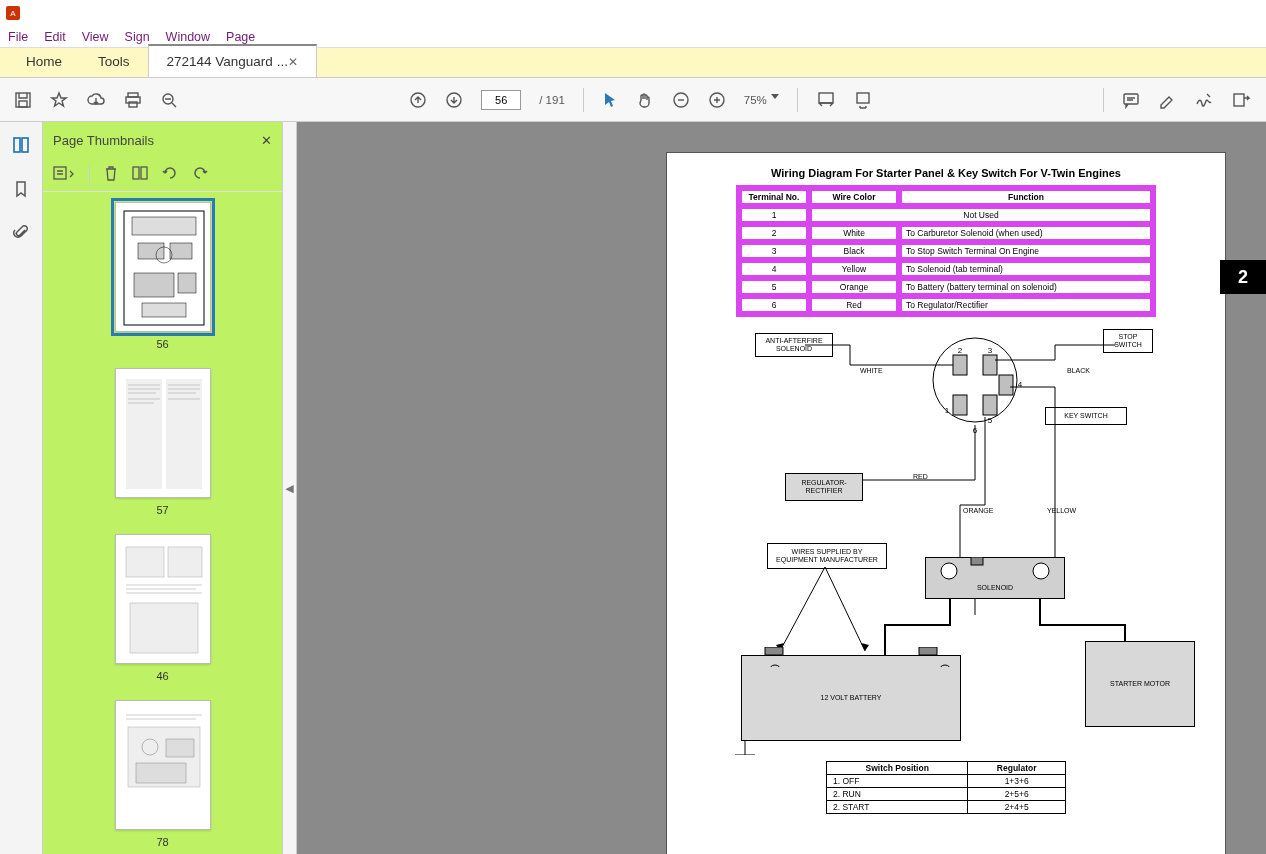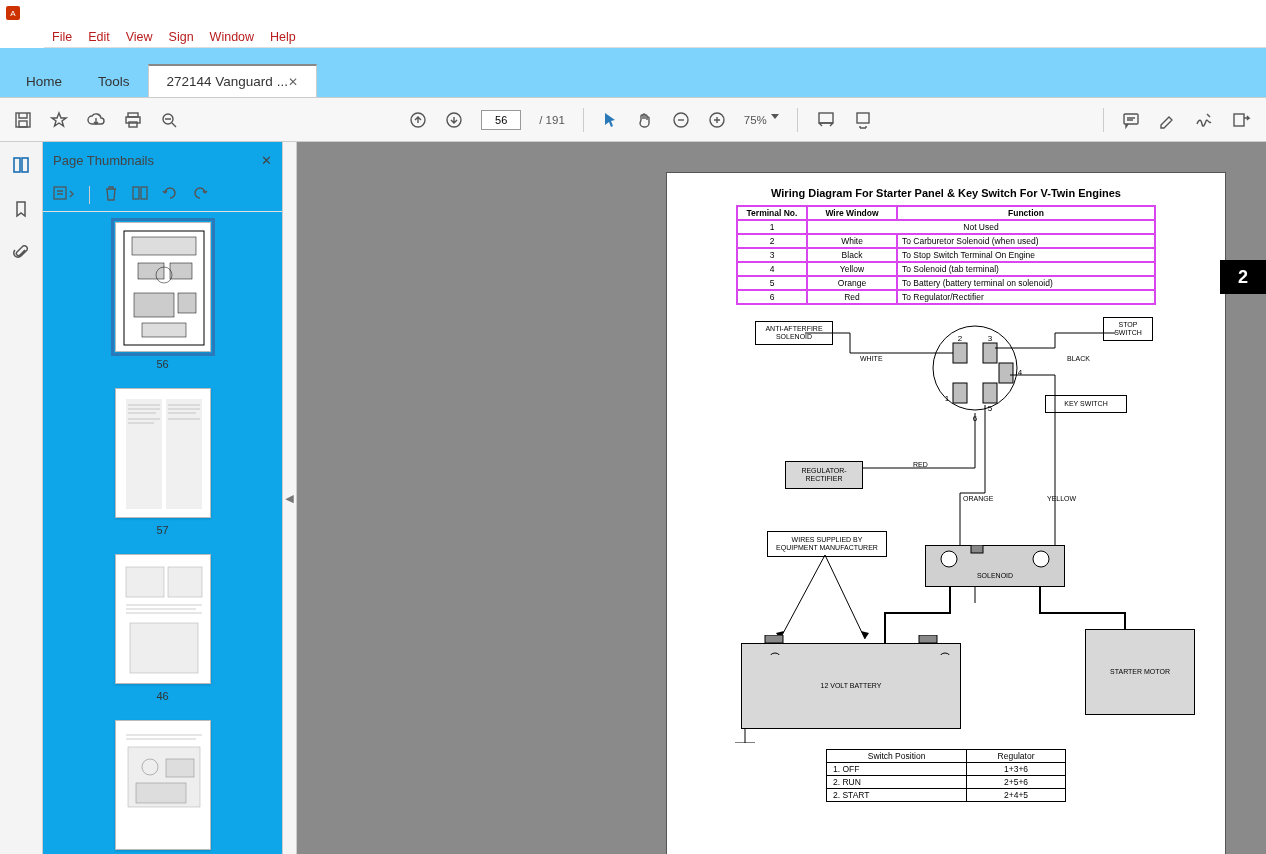--- a/index.html
+++ b/index.html
@@ -1,70 +1,70 @@
 <!DOCTYPE html>
 <html><head>
 <meta charset="utf-8">
 <style>
 * { margin:0; padding:0; box-sizing:border-box; font-family:"Segoe UI",Arial,sans-serif; }
 body { width:1266px; height:854px; background:#fff; overflow:hidden; display:flex; flex-direction:column; }
 
 .titlebar { height:26px; background:#fff; display:flex; align-items:center; padding:0 6px; font-size:12px; color:#333; }
 .titlebar .pdf-ico { width:14px; height:14px; margin-right:6px; display:inline-flex; align-items:center; justify-content:center;}
 
-.menubar { height:22px; background:#fff; display:flex; align-items:center; padding:0 8px; gap:16px; font-size:12.5px; color:#b91c1c; border-bottom:1px solid #ddd;margin-left:44px;}
+.menubar { height:22px; background:#fff; display:flex; align-items:center; padding:0 8px; gap:16px; font-size:12.5px; color:#701a75; border-bottom:1px solid #ddd;}
 .menubar span{cursor:default;}
 
-.tabstrip { height:50px; background:#7dd3fc; border-bottom:1px solid #ccc; display:flex; align-items:flex-end; padding:0 8px; gap:0;}
+.tabstrip { height:30px; background:#fef9c3; border-bottom:1px solid #ccc; display:flex; align-items:flex-end; padding:0 8px; gap:0;}
 .tab { height:32px; padding:0 18px; display:flex; align-items:center; font-size:13.5px; color:#333; cursor:default;}
 .tab.doc { background:#fff; border:1px solid #ccc; border-bottom:none; border-top:2px solid #888; height:33px; position:relative; gap:0;}
 .tab.doc .close{font-size:12px;color:#666;}
 
 .toolbar { height:44px; background:#f7f7f7; border-bottom:1px solid #ccc; display:flex; align-items:center; padding:0 14px; gap:20px; color:#555;}
 .toolbar .group { display:flex; align-items:center; gap:18px;}
 .toolbar .sep { width:1px; height:24px; background:#ccc;}
 .toolbar svg{display:block;}
 .pagebox { width:40px; height:20px; border:1px solid #999; font-size:11px; text-align:center; background:#fff;}
 .pagecount{font-size:11.5px;color:#555;}
 .zoomval{font-size:11.5px;color:#555;display:flex;align-items:flex-start;gap:4px;}
 .flexspacer{flex:1;}
 
 .main { flex:1; display:flex; overflow:hidden; background:#fff;}
 
 .rail { width:43px; background:#f4f4f4; border-right:1px solid #ccc; display:flex; flex-direction:column; align-items:center; padding-top:14px; gap:22px;}
 .rail .ico{color:#555;}
 .rail .ico.active{color:#1a6fb3;}
 
-.thumbpanel { width:240px; background:#0ea5e9; border-right:1px solid #ccc; display:flex; flex-direction:column;}
+.thumbpanel { width:240px; background:#bef264; border-right:1px solid #ccc; display:flex; flex-direction:column;}
 .thumbpanel .hdr { height:36px; display:flex; align-items:center; justify-content:space-between; padding:0 10px; font-size:13px; color:#444;}
 .thumbpanel .tools { height:34px; display:flex; align-items:center; gap:14px; padding:0 10px; border-bottom:1px solid #e2e2e2; color:#555;}
 .thumbpanel .tools .div{width:1px;height:18px;background:#ccc;}
 .thumblist { flex:1; overflow-y:auto; padding:10px 0;}
 .thumb { display:flex; flex-direction:column; align-items:center; margin-bottom:18px;}
 .thumb .pg { width:96px; height:130px; background:#fff; border:1px solid #bbb; box-shadow:0 1px 2px rgba(0,0,0,.15); position:relative; overflow:hidden;}
 .thumb.sel .pg{outline:3px solid #2a7ab9; outline-offset:1px;}
 .thumb .num{font-size:11px;color:#333;margin-top:6px;}
 .thumblist::-webkit-scrollbar{width:14px;}
 .thumblist::-webkit-scrollbar-thumb{background:#c8c8c8;border:3px solid #fff;border-radius:7px;}
 
 .collapse { width:14px; background:#f5f5f5; border-right:1px solid #ccc; display:flex; align-items:center; justify-content:center; color:#777; font-size:11px;}
 .docview { flex:1; background:#8a8a8a; display:flex; justify-content:flex-end; padding:30px 40px 12px 0; overflow:hidden;}
 .page { width:560px; height:800px; background:#fff; border:1px solid #555; padding:14px 18px; font-size:9px; color:#000; position:relative;}
 .page h4{text-align:center; font-size:11px; font-weight:bold; margin-bottom:6px;}
 table.wiretbl{width:420px;border-collapse:collapse;margin:0 auto 8px;font-size:8.5px;}
-table.wiretbl th,table.wiretbl td{border:2px solid #d946ef;padding:1px 4px;}
+table.wiretbl th,table.wiretbl td{border:6px solid #d946ef;padding:1px 4px;}
 table.wiretbl th{font-weight:bold;text-align:center;}
 table.wiretbl td:first-child,table.wiretbl th:first-child{text-align:center;width:70px;}
 table.wiretbl td:nth-child(2),table.wiretbl th:nth-child(2){text-align:center;width:90px;}
 .diagram { width:100%; height:430px; position:relative; margin-top:4px;}
 .diagram .box{position:absolute;border:1px solid #000;font-size:7px;text-align:center;display:flex;align-items:center;justify-content:center;flex-direction:column;padding:2px 3px;line-height:1.15;}
 .diagram .lbl{position:absolute;font-size:7px;}
 table.swtbl{width:240px;border-collapse:collapse;margin:6px auto 0;font-size:8.5px;}
 table.swtbl th,table.swtbl td{border:1px solid #000;padding:1px 6px;}
-table.swtbl th{font-weight:normal;text-align:center;}
+table.swtbl th{font-weight:bold;text-align:center;}
 table.swtbl td:last-child{text-align:center;}
 
 .sideflag{position:absolute;right:0;top:260px;width:46px;height:34px;background:#000;color:#fff;display:flex;align-items:center;justify-content:center;font-size:18px;font-weight:bold;}
 
 [data-interactable="true"]{cursor:default;}
 </style>
 </head>
 <body>
 
 <div class="titlebar" data-interactable="false">
@@ -75,21 +75,21 @@
       </svg>
   </span>
 </div>
 
 <div class="menubar" data-interactable="false">
   <span data-interactable="true">File</span>
   <span data-interactable="true">Edit</span>
   <span data-interactable="true">View</span>
   <span data-interactable="true">Sign</span>
   <span data-interactable="true">Window</span>
-  <span data-interactable="true">Help</span>
+  <span data-interactable="true">Page</span>
 </div>
 
 <div class="tabstrip" data-interactable="false">
   <div class="tab" data-interactable="true">
       <span data-interactable="false">Home</span>
     </div>
   <div class="tab" data-interactable="true">
       <span data-interactable="false">Tools</span>
     </div>
   <div class="tab doc" data-interactable="true">
@@ -325,21 +325,21 @@
 
   <div class="collapse" data-interactable="true">◀</div>
 
   <div class="docview" data-interactable="true">
     <div class="page" data-interactable="false">
       <h4 data-interactable="false">Wiring Diagram For Starter Panel &amp; Key Switch For V-Twin Engines</h4>
       <table class="wiretbl" data-interactable="false">
         <tbody>
             <tr>
               <th data-interactable="false">Terminal No.</th>
-              <th data-interactable="false">Wire Window</th>
+              <th data-interactable="false">Wire Color</th>
               <th data-interactable="false">Function</th>
             </tr>
         <tr>
               <td data-interactable="false">1</td>
               <td data-interactable="false" colspan="2" style="text-align:center">Not Used</td>
             </tr>
         <tr>
               <td data-interactable="false">2</td>
               <td data-interactable="false">White</td>
               <td data-interactable="false">To Carburetor Solenoid (when used)</td>

